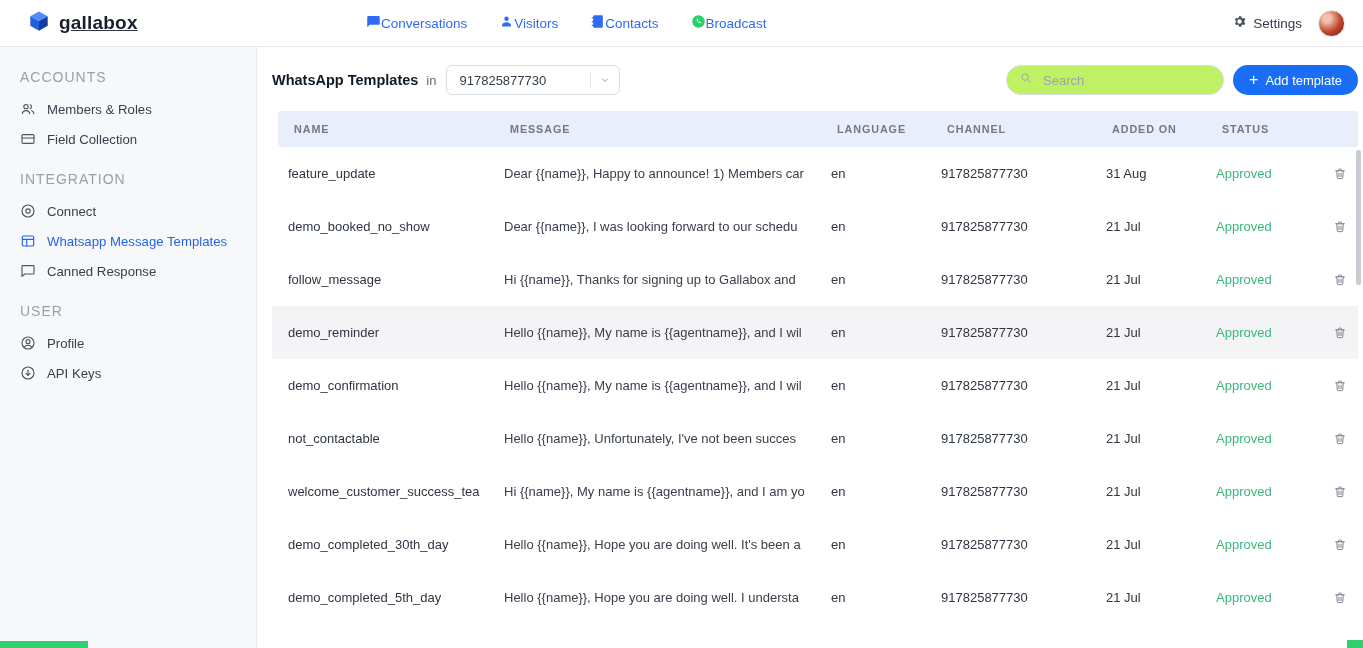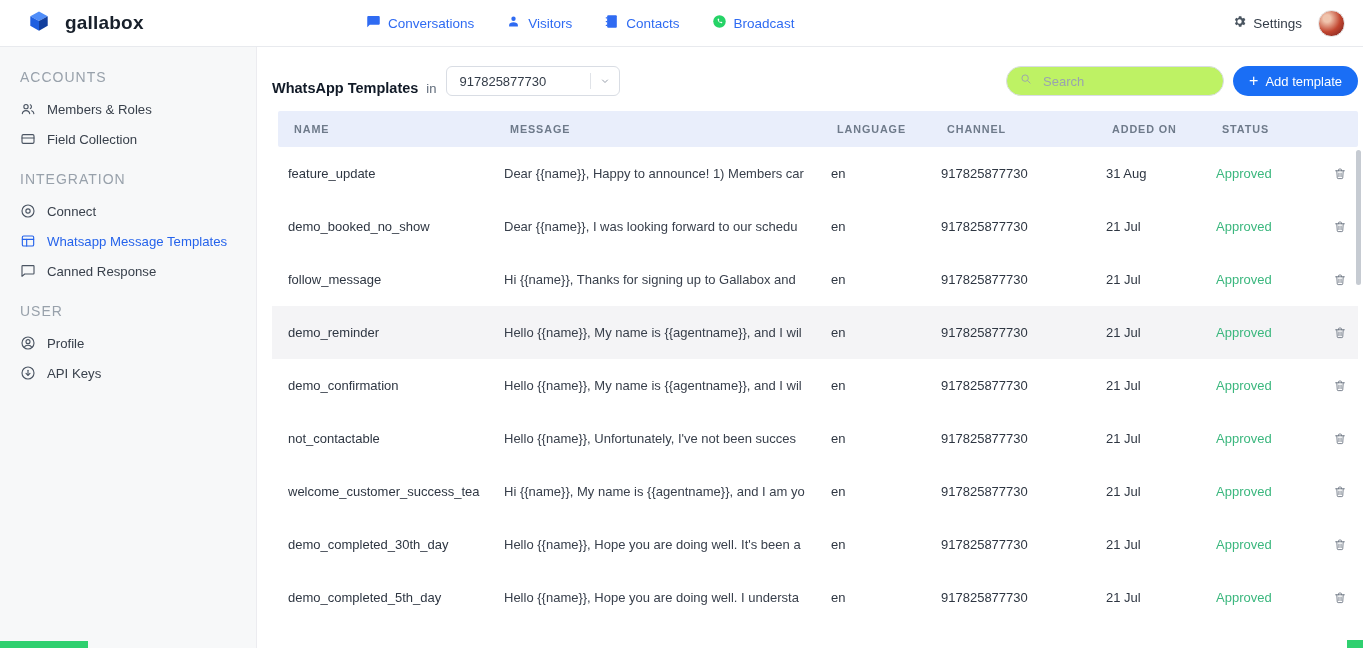--- a/index.html
+++ b/index.html
@@ -4,43 +4,43 @@
 <style>
   * { box-sizing: border-box; }
   html,body { margin:0; padding:0; }
   body {
     width:1363px; height:648px; overflow:hidden; position:relative;
     font-family:"Liberation Sans", sans-serif; background:#fff; color:#2e3642;
   }
   
   .topbar { height:47px; display:flex; align-items:center; border-bottom:1px solid #e8eaee;
             background:#fff; padding:0 18px 0 28px; }
-  .logo { display:flex; align-items:center; gap:15px; width:300px; }
+  .logo { display:flex; align-items:center; gap:9px; width:300px;text-decoration:underline; }
   .logo-text { font-size:19px; font-weight:600; color:#18202b; letter-spacing:.2px; }
   .topnav { display:flex; align-items:center; gap:32px; margin-left:38px; }
-  .topnav-item { display:flex; align-items:center; gap:7px; color:#2f6bf2;
+  .topnav-item { display:flex; align-items:center; color:#2f6bf2;
                  font-size:13.5px; font-weight:500; cursor:pointer; }
   .top-right { margin-left:auto; display:flex; align-items:center; gap:16px; }
   .settings { display:flex; gap:6px; align-items:center; color:#333c48; font-size:13.5px; cursor:pointer; }
   .avatar { width:27px; height:27px; border-radius:50%;
             background:radial-gradient(circle at 32% 30%, #f0c4ad 15%, #c1452f 55%, #6e1d1d 100%);
             border:1px solid #e3e3e3; }
   
   .layout { display:flex; height:601px; }
   .sidebar { width:257px; flex:none; background:#f7f8f9; border-right:1px solid #ececf0; padding-top:22px; }
   .section { margin-bottom:17px; }
   .section-title { font-size:14px; font-weight:400; color:#98a1ab; letter-spacing:1px;
                    padding:0 20px; margin-bottom:9px; }
   .side-item { display:flex; align-items:center; gap:11px; padding:7px 20px;
                font-size:13.2px; color:#39414c; cursor:pointer; }
   .side-item svg { flex:none; }
   .side-item.active { color:#2563eb; }
   
   .main { flex:1; background:#fff; position:relative; }
-  .main-header { display:flex; align-items:flex-end; margin:17px 11px 15px 15px; height:32px; }
+  .main-header { display:flex; align-items:center; margin:17px 11px 15px 15px; height:32px; }
   .mh-title { font-size:14.5px; font-weight:700; color:#111a27; }
   .mh-in { font-size:13px; color:#5f6b7a; margin:0 10px 0 8px; }
   .channel-select { display:flex; align-items:center; height:30px; border:1px solid #d9dde4;
                     border-radius:6px; background:#fff; cursor:pointer; }
   .channel-value { padding:0 44px 0 12px; font-size:13px; color:#333c48; }
   .channel-divider { width:1px; height:16px; background:#e0e3e8; }
   .channel-chevron { width:28px; display:flex; justify-content:center; align-items:center; }
   .search-box { margin-left:auto; width:218px; height:30px; border:1px solid #d9dde4;
                 border-radius:15px; display:flex; align-items:center; padding:0 12px; gap:8px; background:#bef264; }
   .search-input { border:none; outline:none; font-size:13px; flex:1; min-width:0; color:#333;

